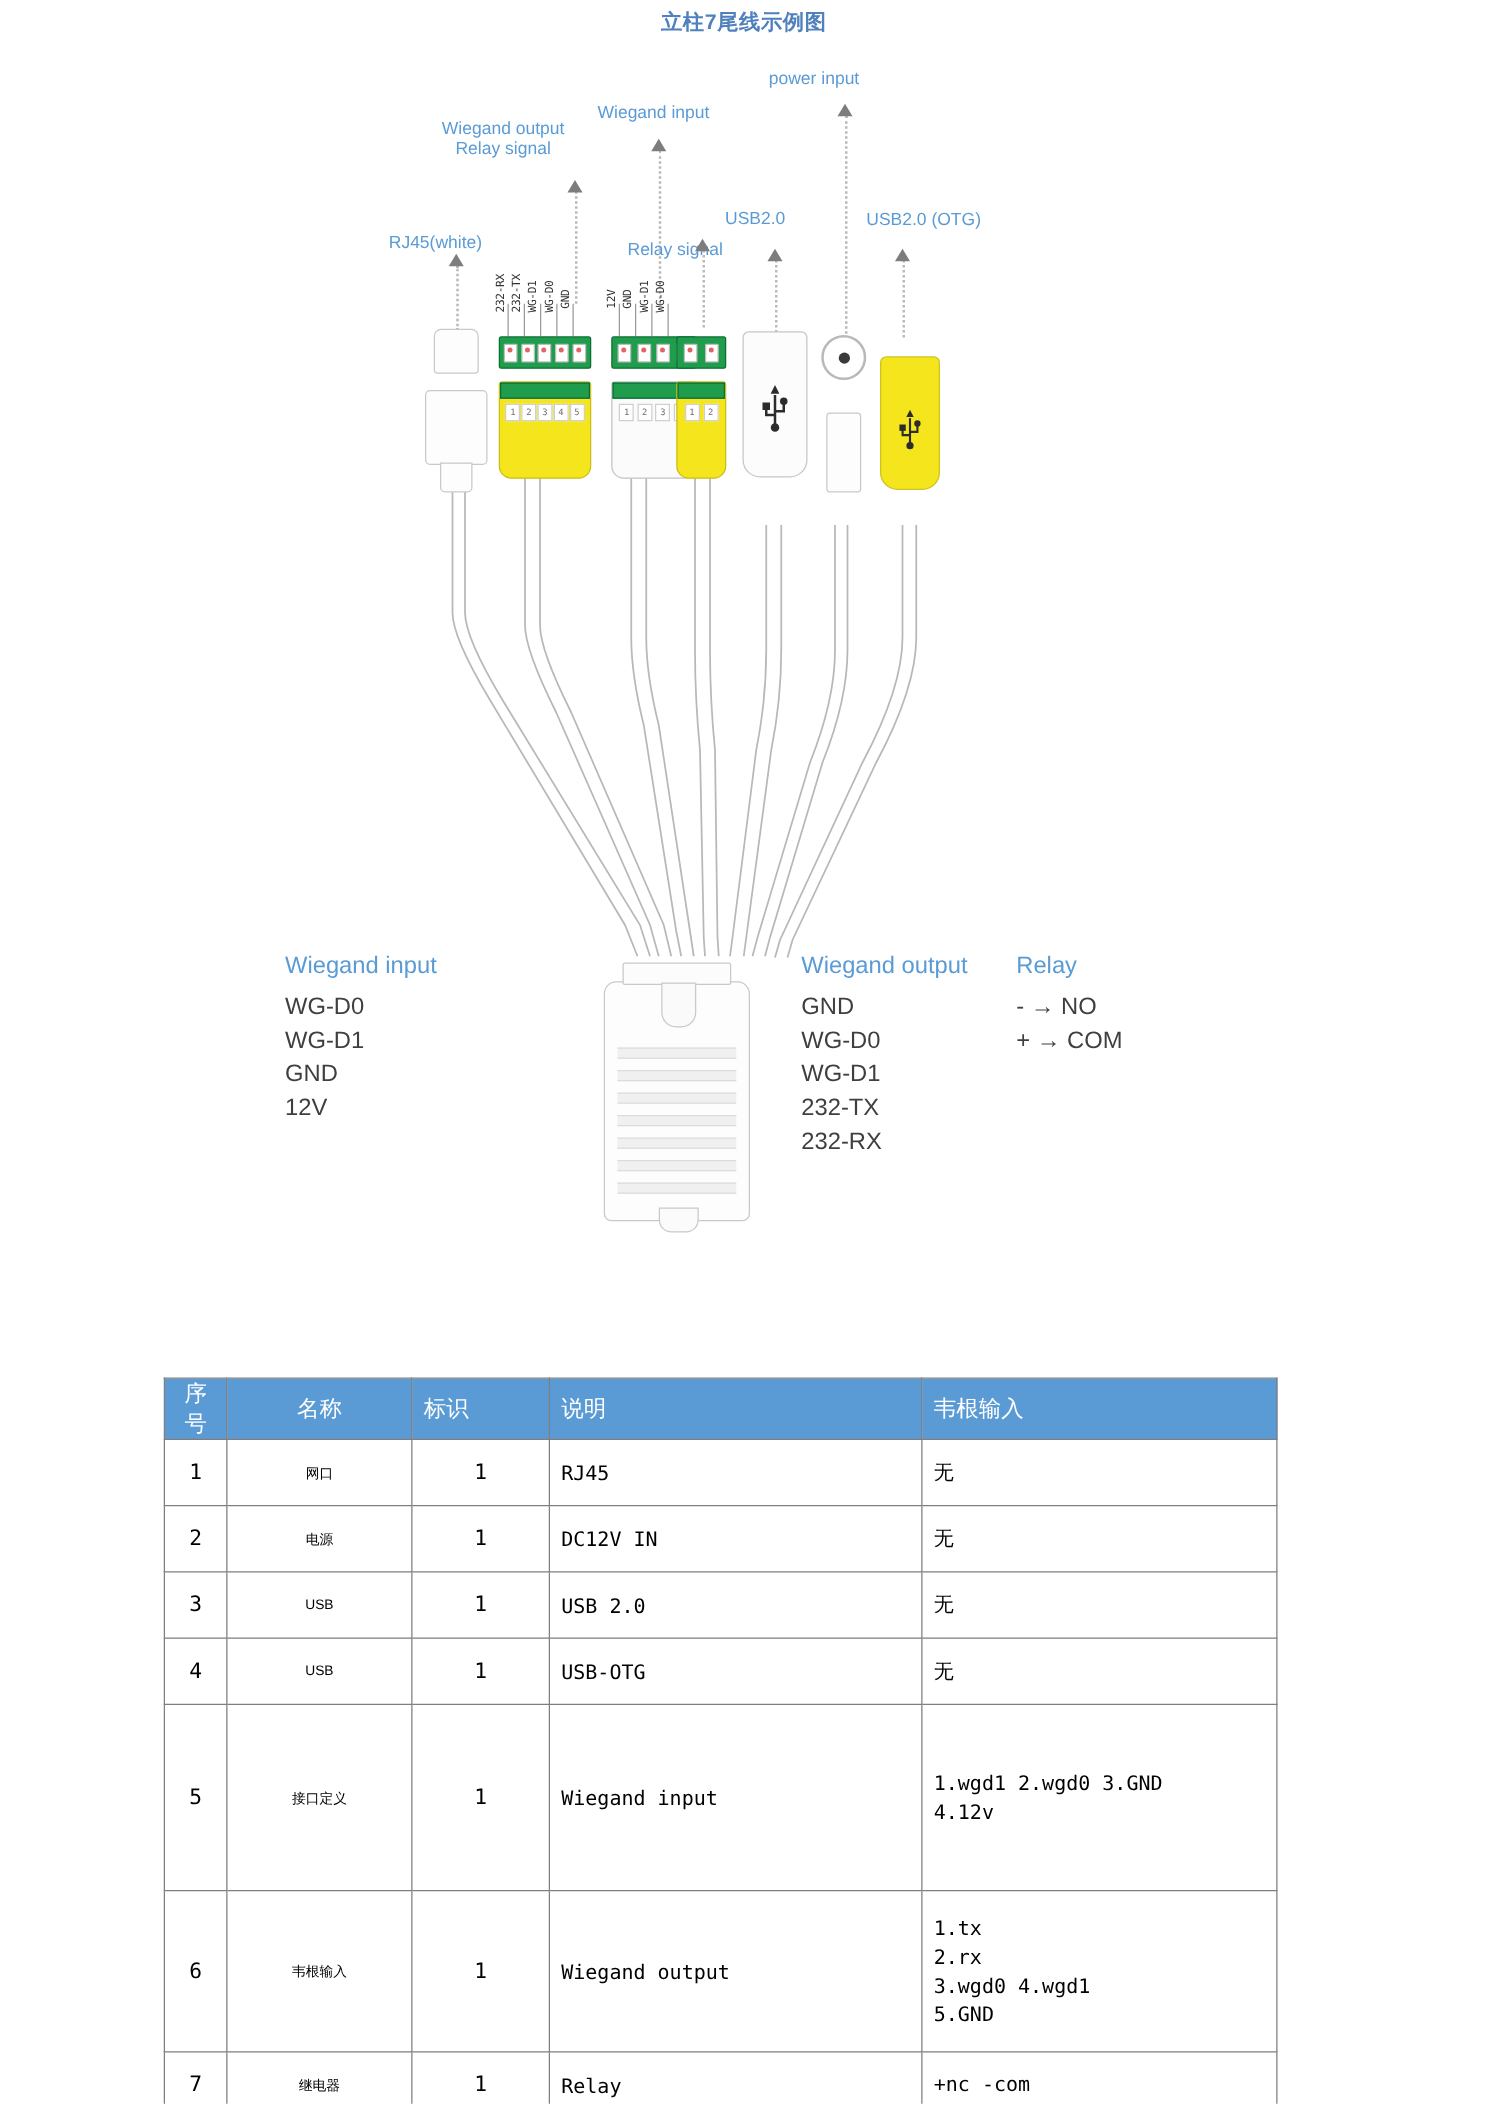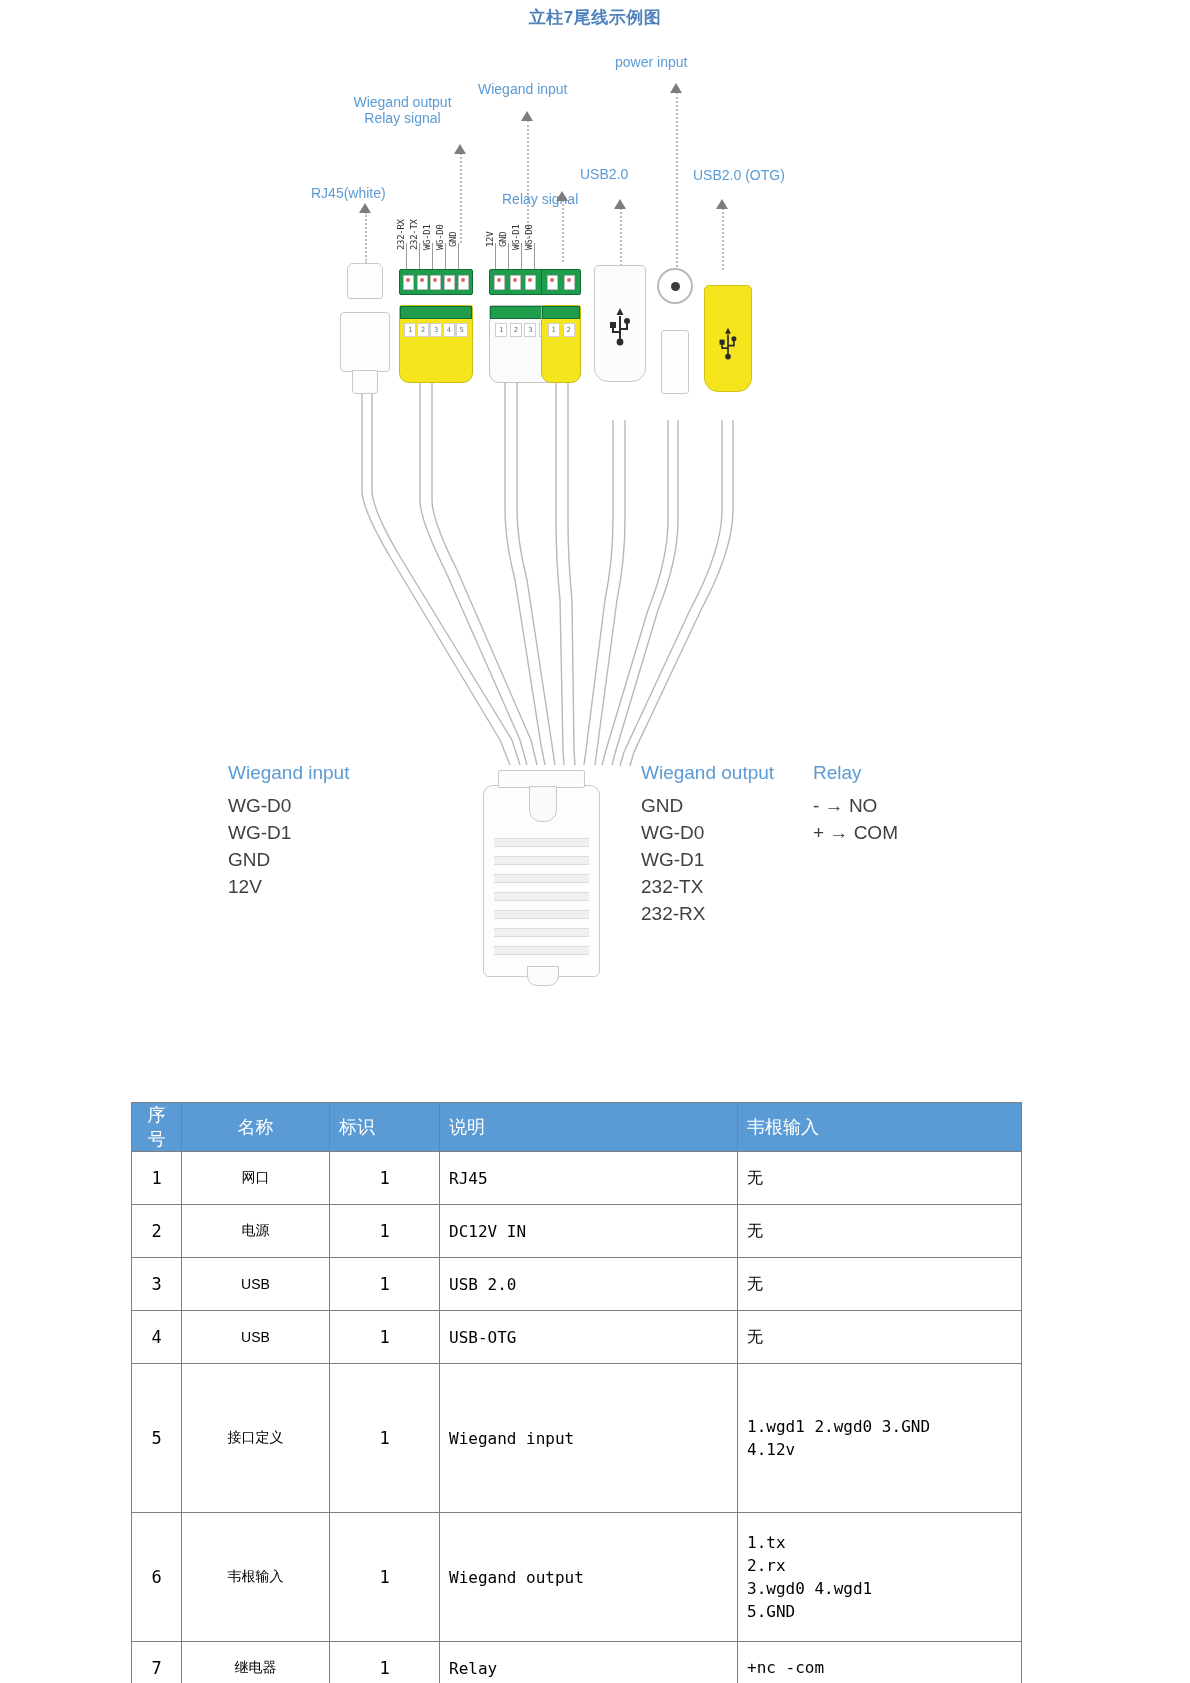--- a/index.html
+++ b/index.html
@@ -179,21 +179,21 @@
     background:#5b9bd5;
     color:#ffffff;
     font-weight:400;
     height:48px;
     text-align:left;
     font-size:18px;
   }
   thead th.c{text-align:center;}
   tbody td{height:52px;}
   td.num,td.mark{text-align:center;font-family:"DejaVu Sans Mono","Liberation Mono",monospace;font-size:17px;}
-  td.name{text-align:center;font-size:14px;}
+  td.name{text-align:center;font-size:11px;}
   td.desc{font-family:"DejaVu Sans Mono","Liberation Mono",monospace;font-size:16px;white-space:pre;}
   td.def{font-family:"DejaVu Sans Mono","Liberation Mono",monospace;font-size:16px;white-space:pre-line;line-height:1.45;}
   tr.tall td{height:148px;}
   tr.tall2 td{height:128px;}
 
   .col1{width:50px;}
   .col2{width:148px;}
   .col3{width:110px;}
   .col4{width:298px;}
   .col5{width:284px;}

